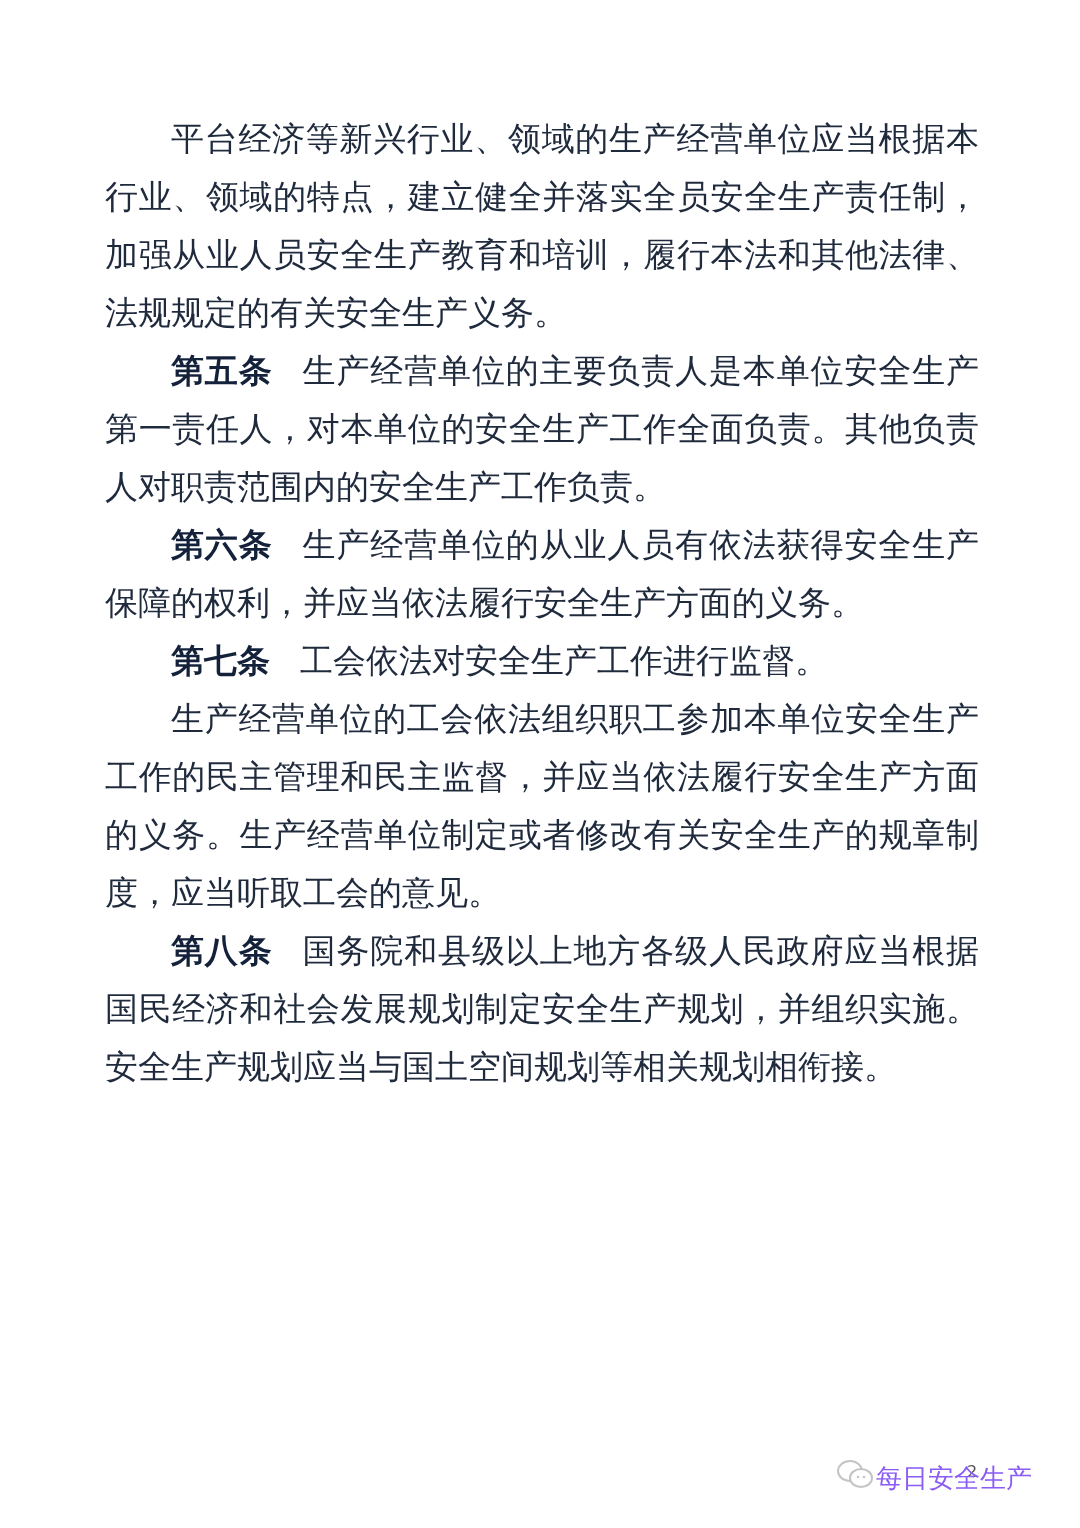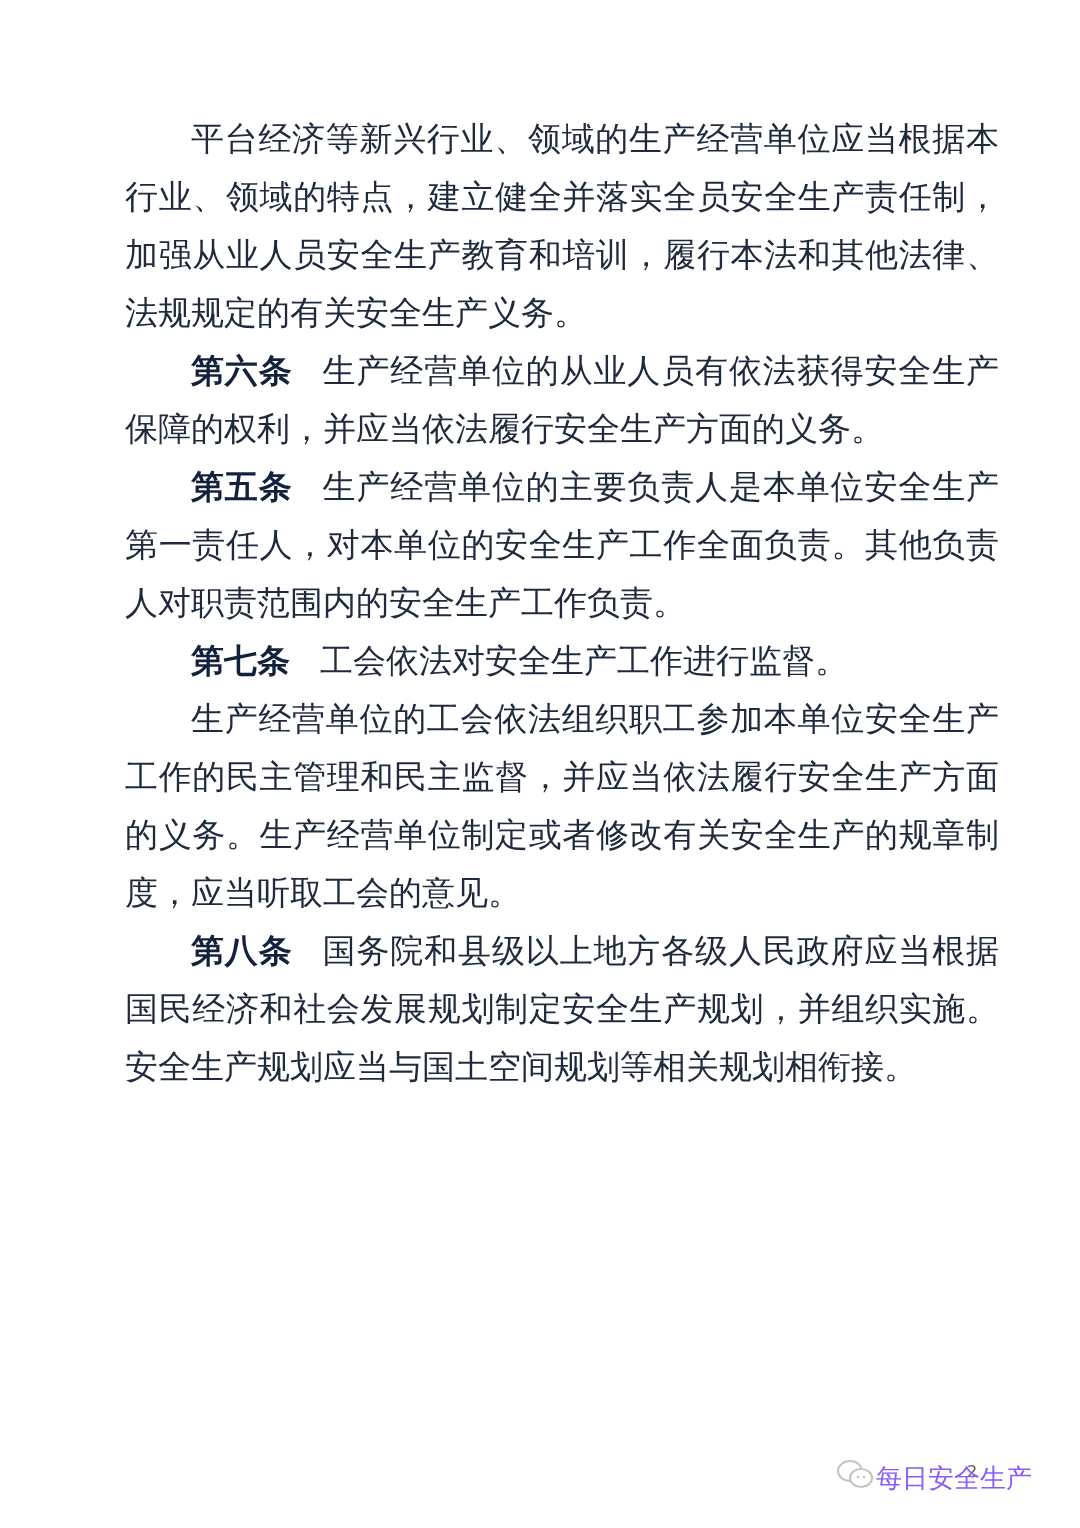--- a/index.html
+++ b/index.html
@@ -1,43 +1,43 @@
 <!DOCTYPE html>
 <html><head>
 <meta charset="utf-8">
 <style>
   html, body { margin: 0; padding: 0; background: #ffffff; }
   body { width: 1080px; height: 1528px; position: relative; overflow: hidden; }
   .page {
     position: absolute; left: 105px; top: 110px; width: 874px;
     font-family: "DejaVu Serif", "Liberation Serif", serif;
     font-size: 33px; line-height: 58px; color: #1f2a3d;
-    text-align: justify; text-align-last: left; margin-left: 20px;
+    text-align: justify; text-align-last: left;
   }
   .para { margin: 0; text-indent: 66px; }
   .art { font-family: "DejaVu Sans", "Liberation Sans", sans-serif; font-weight: bold; color: #14213a; margin-right: 30px; }
   .watermark {
     position: absolute; left: 836px; top: 1458px; height: 40px;
     display: flex; align-items: center; gap: 0;
     color: #8b5cf6; font-family: "DejaVu Sans", "Liberation Sans", sans-serif; font-size: 26px;
   }
   .pageno { position: absolute; left: 967px; top: 1462px; font-size: 16px; color: #555; font-family: "DejaVu Sans", sans-serif; }
 </style>
 </head>
 <body>
 
 <div class="page">
   <p class="para">
     <span class="art" style="margin-right:0"></span><span>平台经济等新兴行业、领域的生产经营单位应当根据本行业、领域的特点，建立健全并落实全员安全生产责任制，加强从业人员安全生产教育和培训，履行本法和其他法律、法规规定的有关安全生产义务。</span>
   </p>
   <p class="para">
-    <span class="art">第六条</span><span>生产经营单位的从业人员有依法获得安全生产保障的权利，并应当依法履行安全生产方面的义务。</span>
+    <span class="art">第五条</span><span>生产经营单位的主要负责人是本单位安全生产第一责任人，对本单位的安全生产工作全面负责。其他负责人对职责范围内的安全生产工作负责。</span>
   </p>
   <p class="para">
-    <span class="art">第五条</span><span>生产经营单位的主要负责人是本单位安全生产第一责任人，对本单位的安全生产工作全面负责。其他负责人对职责范围内的安全生产工作负责。</span>
+    <span class="art">第六条</span><span>生产经营单位的从业人员有依法获得安全生产保障的权利，并应当依法履行安全生产方面的义务。</span>
   </p>
   <p class="para">
     <span class="art">第七条</span><span>工会依法对安全生产工作进行监督。</span>
   </p>
   <p class="para">
     <span>生产经营单位的工会依法组织职工参加本单位安全生产工作的民主管理和民主监督，并应当依法履行安全生产方面的义务。生产经营单位制定或者修改有关安全生产的规章制度，应当听取工会的意见。</span>
   </p>
   <p class="para">
     <span class="art">第八条</span><span>国务院和县级以上地方各级人民政府应当根据国民经济和社会发展规划制定安全生产规划，并组织实施。安全生产规划应当与国土空间规划等相关规划相衔接。</span>
   </p>

